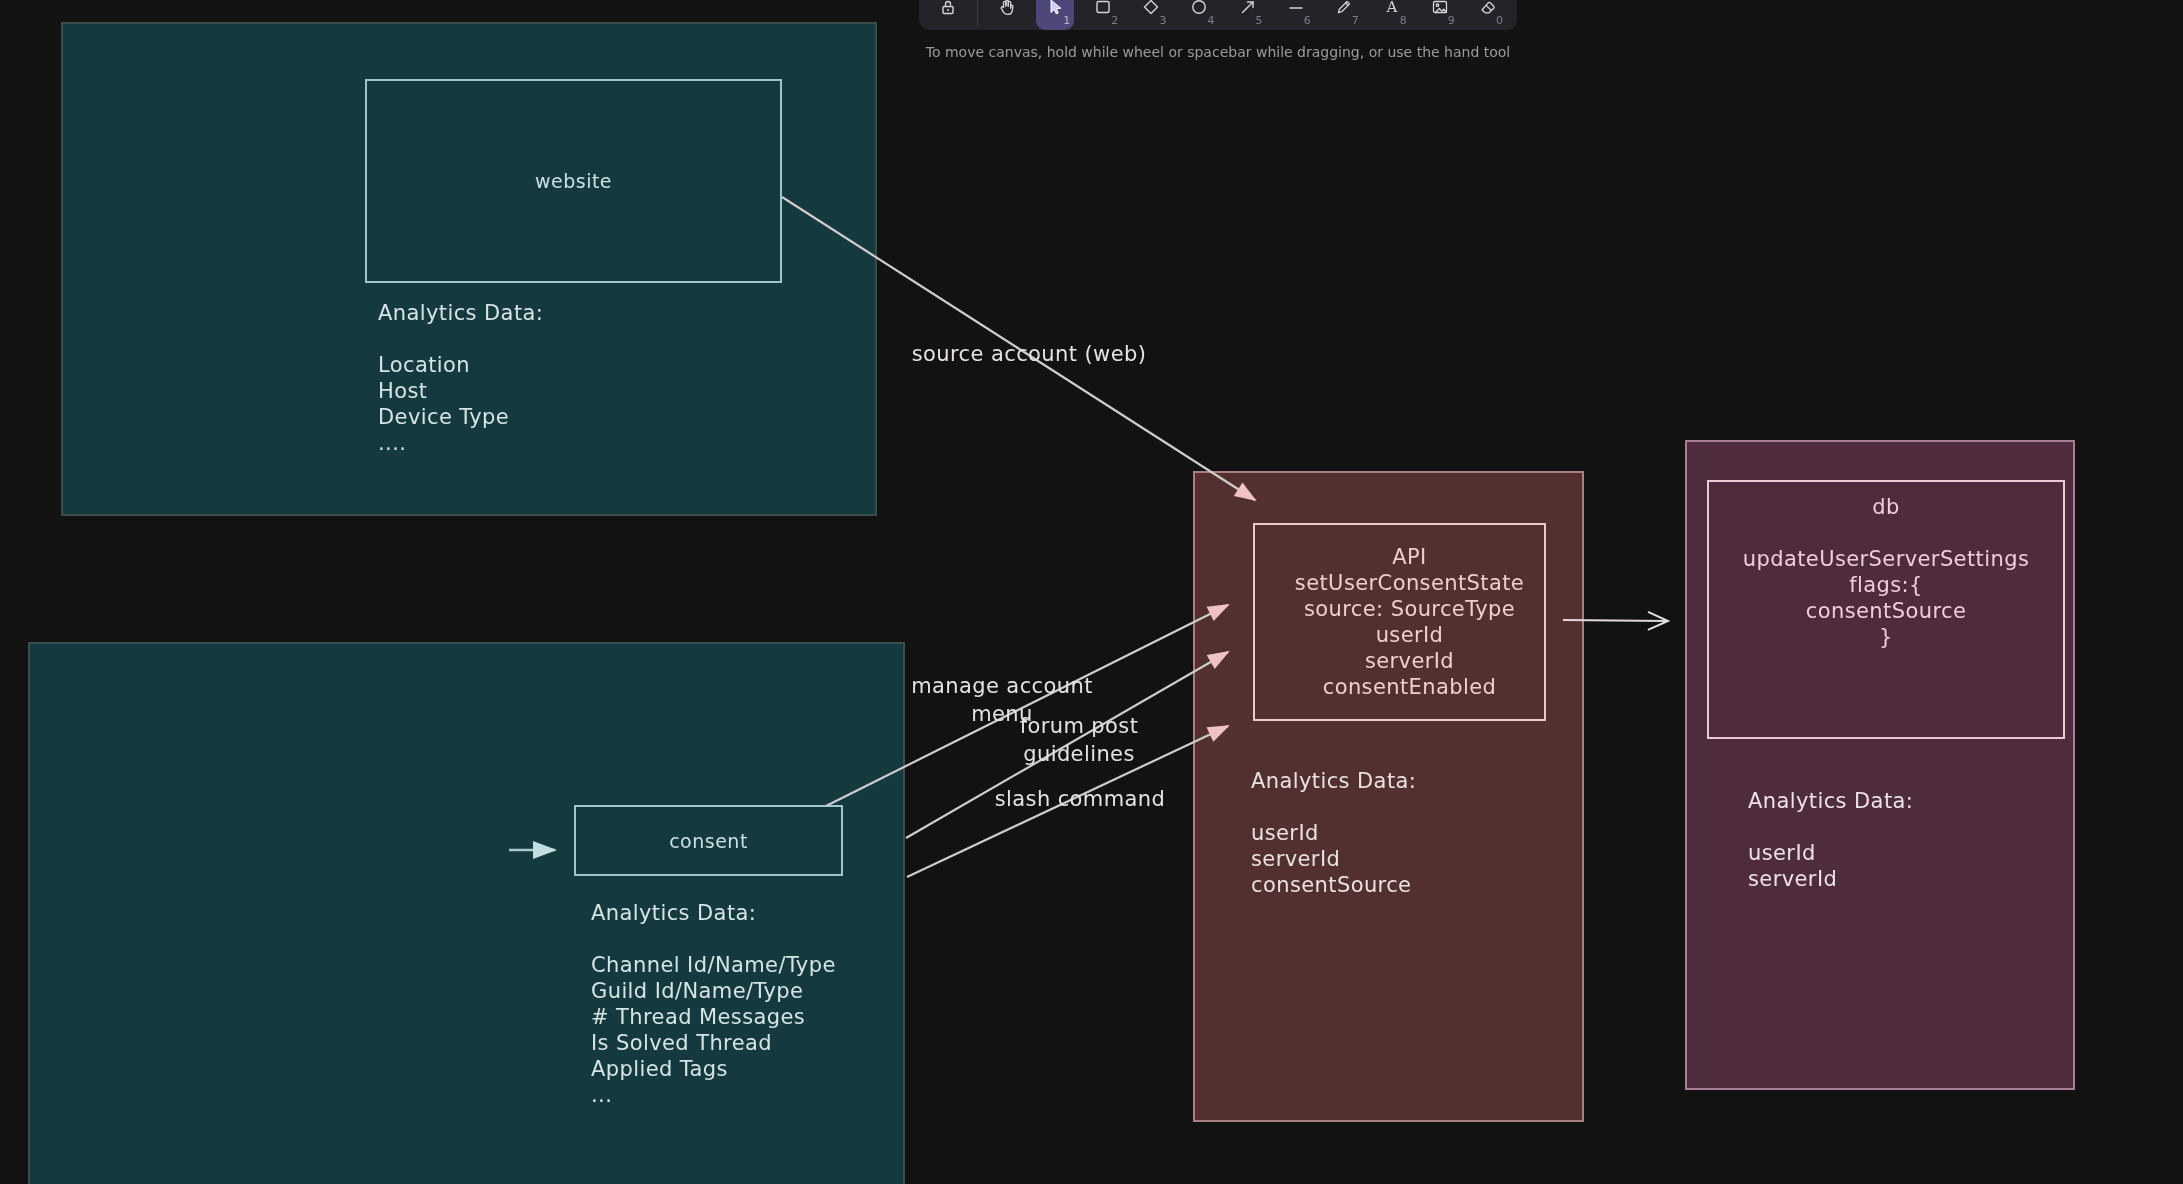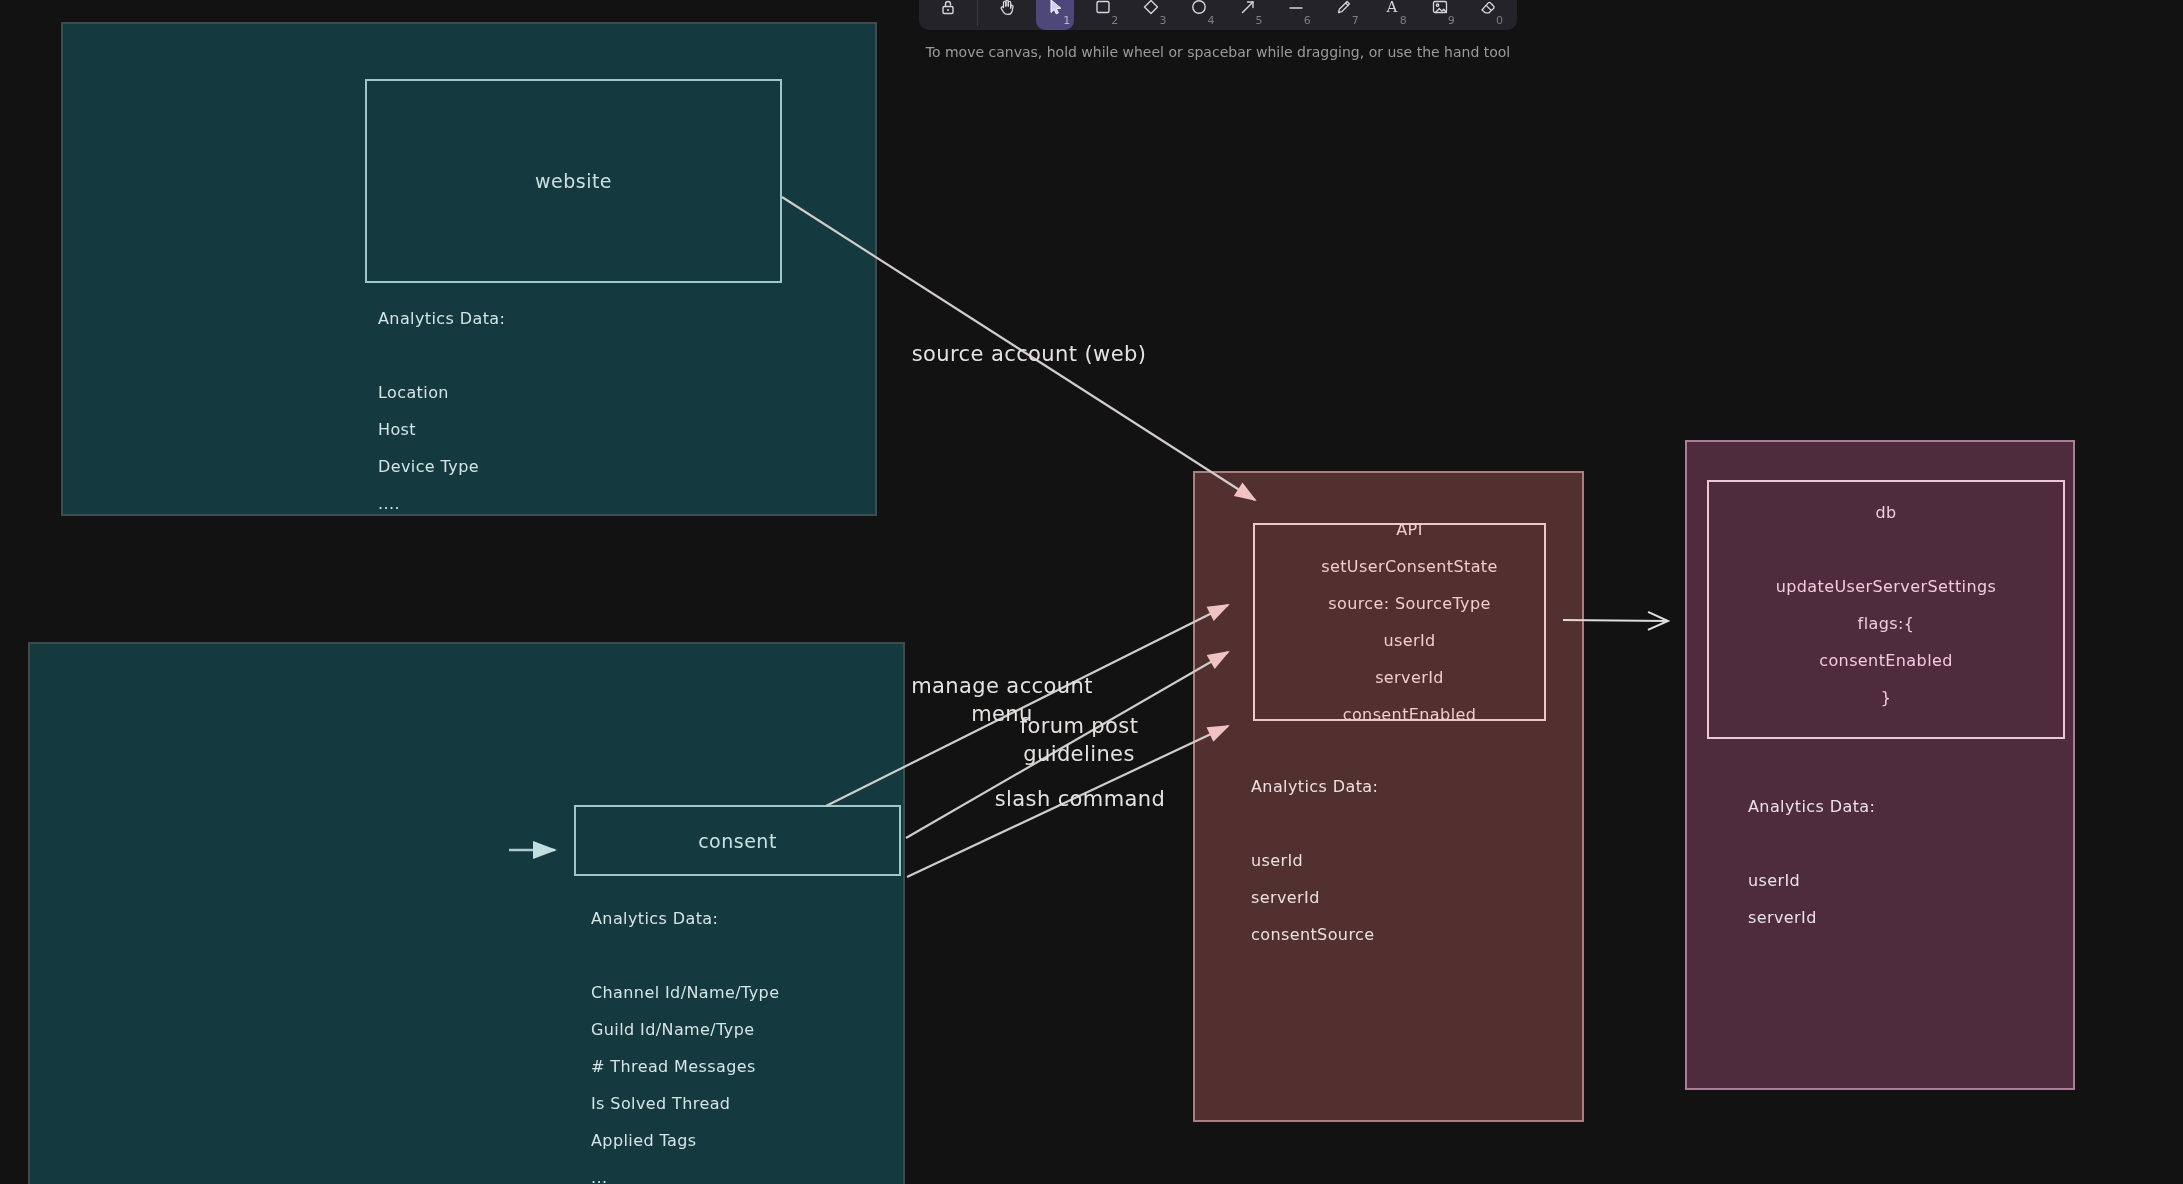--- a/index.html
+++ b/index.html
@@ -34,21 +34,21 @@
   .container-teal{background:#14393f;border:2px solid #3c4d4e;}
   .inner-teal{border:2px solid #9ec7c9;background:transparent;}
   .container-maroon{background:#533030;border:2px solid #aa7f7f;}
   .inner-maroon{border:2px solid #eccaca;background:transparent;}
   .container-plum{background:#4e2c3d;border:2px solid #a87f96;}
   .inner-plum{border:2px solid #ecc8d4;background:transparent;}
   .node-label{
     width:100%;height:100%;display:flex;align-items:center;justify-content:center;
     font-size:19px;letter-spacing:.5px;
   }
-  .multiline{white-space:pre-line;font-size:16px;line-height:37px;letter-spacing:.4px;}
+  .multiline{white-space:pre-line;font-size:21px;line-height:26px;letter-spacing:.4px;}
   .centerlines{
     width:100%;height:100%;display:flex;align-items:center;justify-content:center;
     text-align:center;
   }
   .toplines{
     width:100%;display:flex;justify-content:center;text-align:center;padding-top:12px;
     box-sizing:border-box;
   }
   .teal-text{color:#cbe0e1;}
   .teal-body{color:#d6e4e4;}
@@ -93,21 +93,21 @@
     <div class="node-label teal-text">website</div>
   </div>
   <div class="analytics multiline teal-body" style="left:378px;top:300px;">Analytics Data:
 
 Location
 Host
 Device Type
 ....</div>
 
   <div class="shape container-teal" style="left:28px;top:642px;width:877px;height:545px;"></div>
-  <div class="shape inner-teal" style="left:574px;top:805px;width:327px;height:71px;z-index:5;">
+  <div class="shape inner-teal" style="left:574px;top:805px;width:269px;height:71px;z-index:5;">
     <div class="node-label teal-text">consent</div>
   </div>
   <div class="analytics multiline teal-body" style="left:591px;top:900px;">Analytics Data:
 
 Channel Id/Name/Type
 Guild Id/Name/Type
 # Thread Messages
 Is Solved Thread
 Applied Tags
 ...</div>
@@ -126,21 +126,21 @@
 userId
 serverId
 consentSource</div>
 
   <div class="shape container-plum" style="left:1685px;top:440px;width:390px;height:650px;"></div>
   <div class="shape inner-plum" style="left:1707px;top:480px;width:358px;height:259px;z-index:5;">
     <div class="toplines multiline plum-text">db
 
 updateUserServerSettings
 flags:{
-consentEnabled
+consentSource
 }</div>
   </div>
   <div class="analytics multiline plum-white" style="left:1748px;top:788px;">Analytics Data:
 
 userId
 serverId</div>
 
   <div class="edge-label" style="left:879px;top:340px;width:300px;">source account (web)</div>
   <div class="edge-label" style="left:852px;top:672px;width:300px;">manage account
 menu</div>

